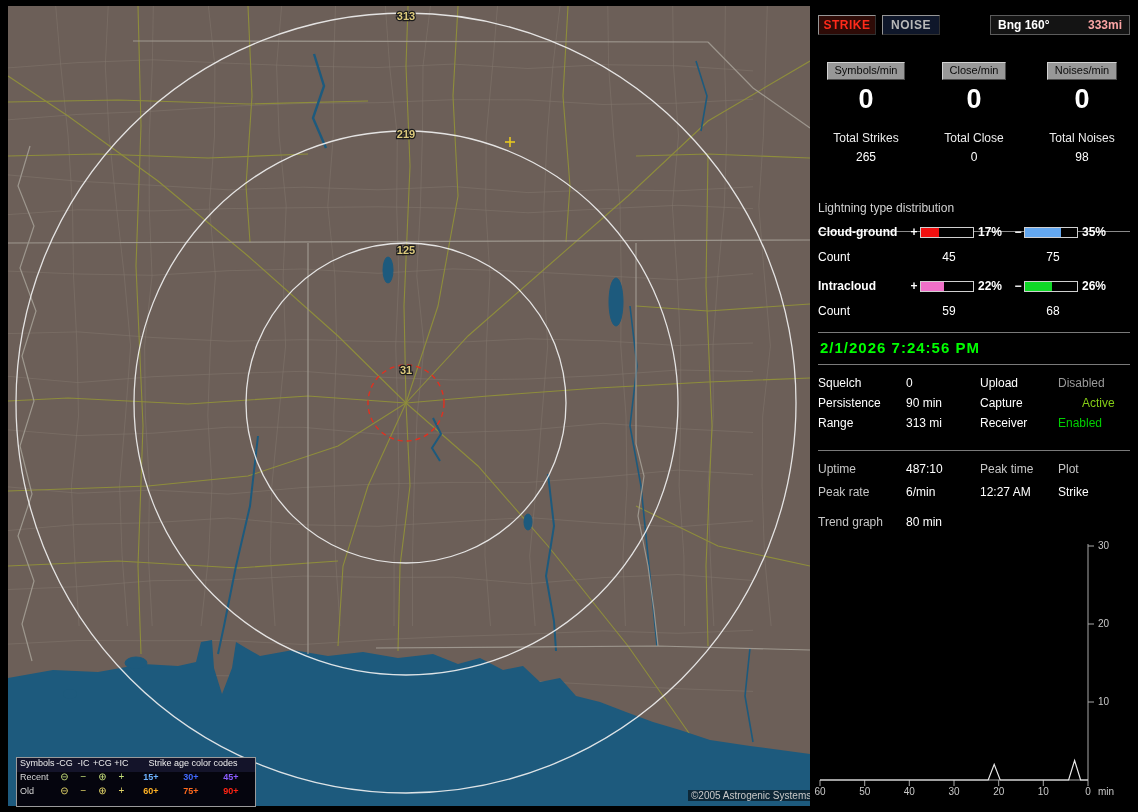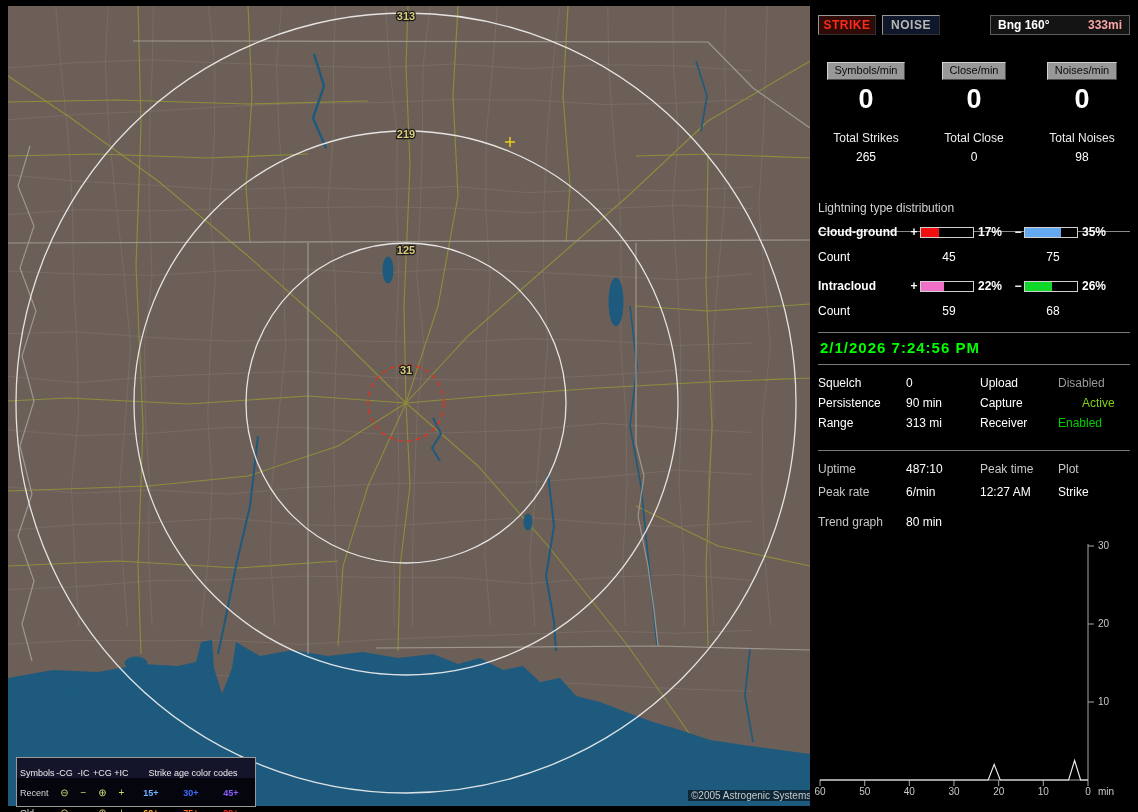--- a/index.html
+++ b/index.html
@@ -10,21 +10,21 @@
   
   #map-wrap { position:absolute; left:8px; top:6px; width:802px; height:800px; background:#6c5f58; }
   #map-svg { position:absolute; left:0; top:0; width:802px; height:800px; display:block; }
 
   #map-copyright { position:absolute; left:680px; top:784px; font-size:10px; color:#c9c9c9;
                    background:rgba(0,0,0,.55); padding:0 3px; white-space:nowrap; }
 
   
   #legend { position:absolute; left:8px; top:751px; width:240px; height:50px;
             background:#05050e; border:1px solid #9a9a9a; font-size:9px; color:#d6d6d6; }
-  .lg-row { display:flex; align-items:flex-end; height:20px; }
+  .lg-row { display:flex; align-items:flex-start; height:14px; }
   .lg-head { background:#14142a; color:#ececec; }
   .lg-label { width:38px; padding-left:3px; }
   .lg-sym { width:19px; text-align:center; font-size:10px; line-height:10px; }
   .lg-colh { width:19px; text-align:center; font-weight:normal; font-size:9px; }
   .lg-age { width:40px; text-align:center; font-weight:bold; }
   .lg-age-head { width:124px; text-align:center; }
 
   
   #panel { position:absolute; left:810px; top:0; width:328px; height:812px; background:#000; }
 

